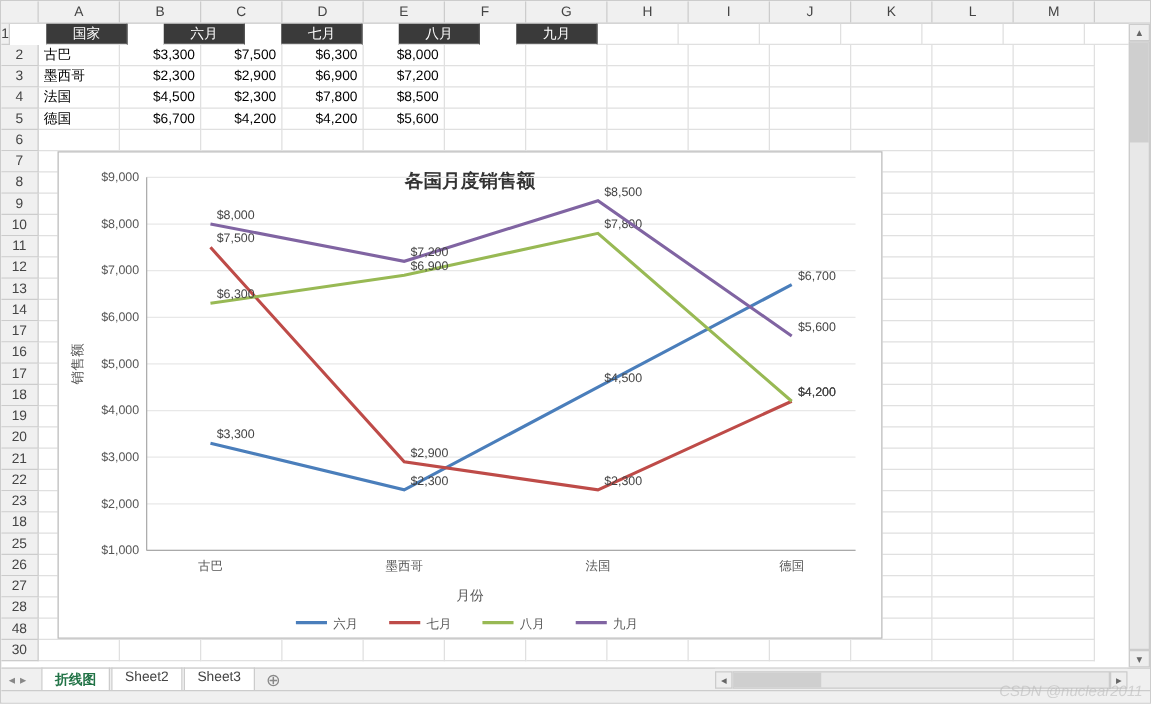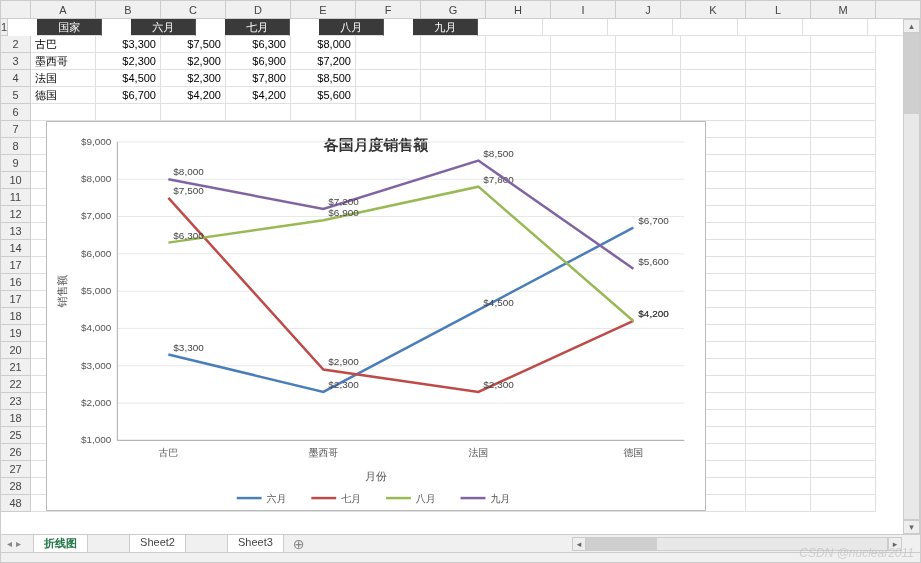--- a/index.html
+++ b/index.html
@@ -505,20 +505,36 @@
         <div class="cell"></div>
         <div class="cell"></div>
         <div class="cell"></div>
         <div class="cell"></div>
         <div class="cell"></div>
         <div class="cell"></div>
         <div class="cell"></div>
       </div>
       <div class="row">
         <div class="row-h">48</div>
+        <div class="cell"></div>
+        <div class="cell"></div>
+        <div class="cell"></div>
+        <div class="cell"></div>
+        <div class="cell"></div>
+        <div class="cell"></div>
+        <div class="cell"></div>
+        <div class="cell"></div>
+        <div class="cell"></div>
+        <div class="cell"></div>
+        <div class="cell"></div>
+        <div class="cell"></div>
+        <div class="cell"></div>
+      </div>
+      <div class="row">
+        <div class="row-h">30</div>
         <div class="cell"></div>
         <div class="cell"></div>
         <div class="cell"></div>
         <div class="cell"></div>
         <div class="cell"></div>
         <div class="cell"></div>
         <div class="cell"></div>
         <div class="cell"></div>
         <div class="cell"></div>
         <div class="cell"></div>
@@ -595,21 +611,21 @@
       <div class="thumb"></div>
     </div>
   <div class="btn">▾</div>
 </div>
 
 <div class="sheet-bar">
   <div class="sheet-nav">
     <span>◂</span>
     <span>▸</span>
   </div>
-  <div class="tabs" style="display:flex;margin-left:6px;gap:40px;">
+  <div class="tabs" style="display:flex;margin-left:6px;">
       <div class="tab active">折线图</div>
       <div class="tab">Sheet2</div>
       <div class="tab">Sheet3</div>
     </div>
   <span class="add-sheet">⊕</span>
 </div>
 
 <div class="scroll-h">
   <div class="btn">◂</div>
   <div class="track">

